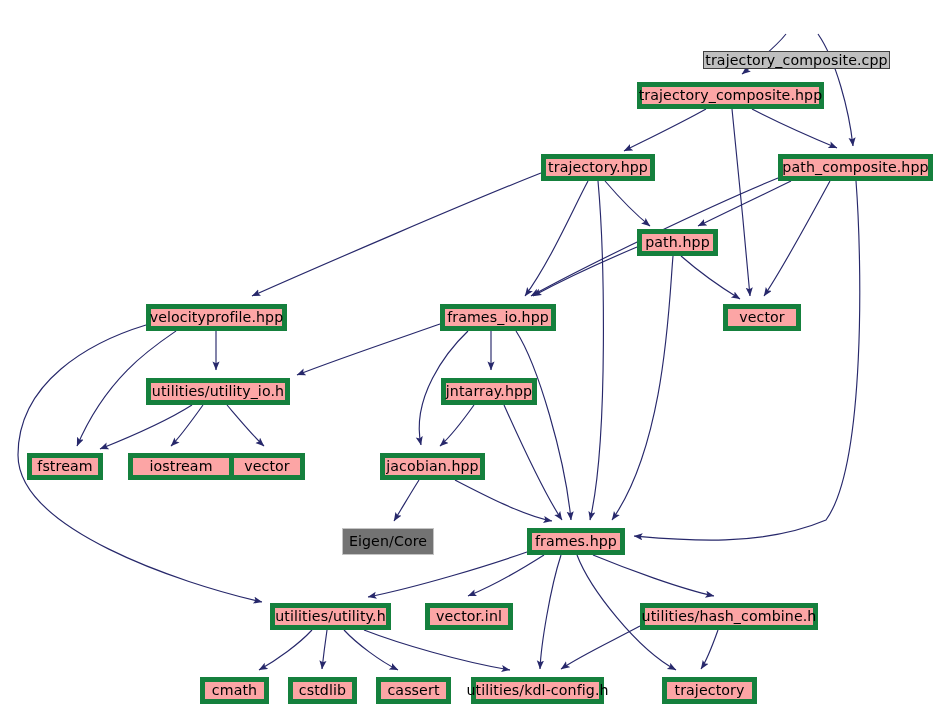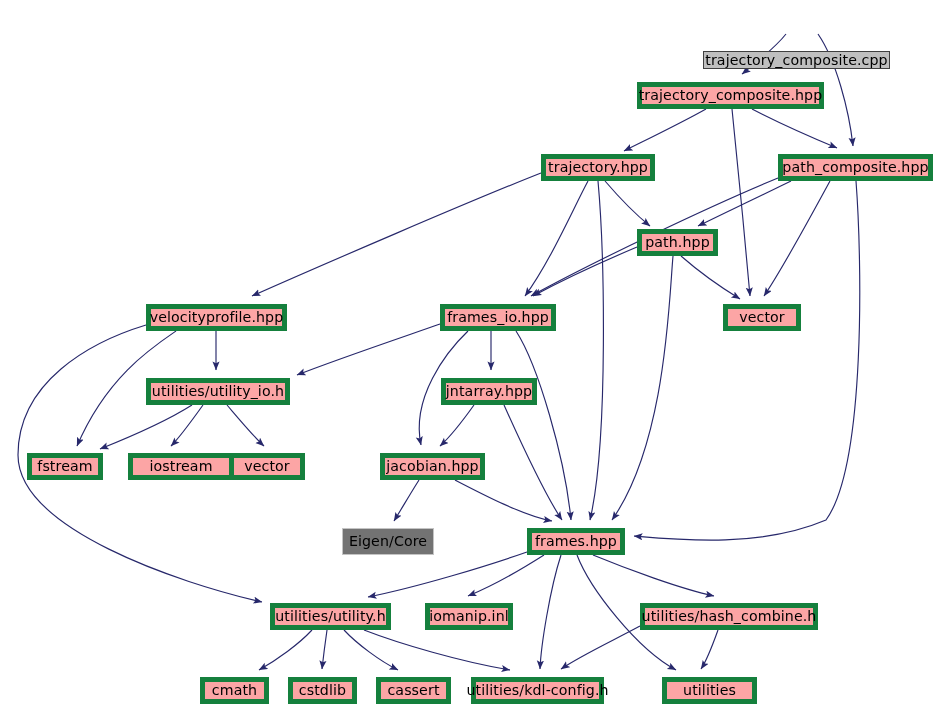--- a/index.html
+++ b/index.html
@@ -152,34 +152,34 @@
       <div class="gnode ext" style="left: 342px; top: 528px; width: 92px; height: 27px;">
         <span class="lbl">Eigen/Core</span>
       </div>
       <div class="gnode" style="left: 527px; top: 528px; width: 98px; height: 27px;">
         <span class="lbl">frames.hpp</span>
       </div>
       <div class="gnode" style="left: 270px; top: 603px; width: 121px; height: 27px;">
         <span class="lbl">utilities/utility.h</span>
       </div>
       <div class="gnode" style="left: 425px; top: 603px; width: 88px; height: 27px;">
-        <span class="lbl">iomanip.inl</span>
+        <span class="lbl">vector.inl</span>
       </div>
       <div class="gnode" style="left: 640px; top: 603px; width: 178px; height: 27px;">
         <span class="lbl">utilities/hash_combine.h</span>
       </div>
       <div class="gnode" style="left: 200px; top: 677px; width: 69px; height: 27px;">
         <span class="lbl">cmath</span>
       </div>
       <div class="gnode" style="left: 288px; top: 677px; width: 69px; height: 27px;">
         <span class="lbl">cstdlib</span>
       </div>
       <div class="gnode" style="left: 376px; top: 677px; width: 75px; height: 27px;">
         <span class="lbl">cassert</span>
       </div>
       <div class="gnode" style="left: 471px; top: 677px; width: 133px; height: 27px;">
         <span class="lbl">utilities/kdl-config.h</span>
       </div>
       <div class="gnode" style="left: 662px; top: 677px; width: 95px; height: 27px;">
-        <span class="lbl">utilities</span>
+        <span class="lbl">trajectory</span>
       </div>
     </div>
 </div>
 
 </body></html>

